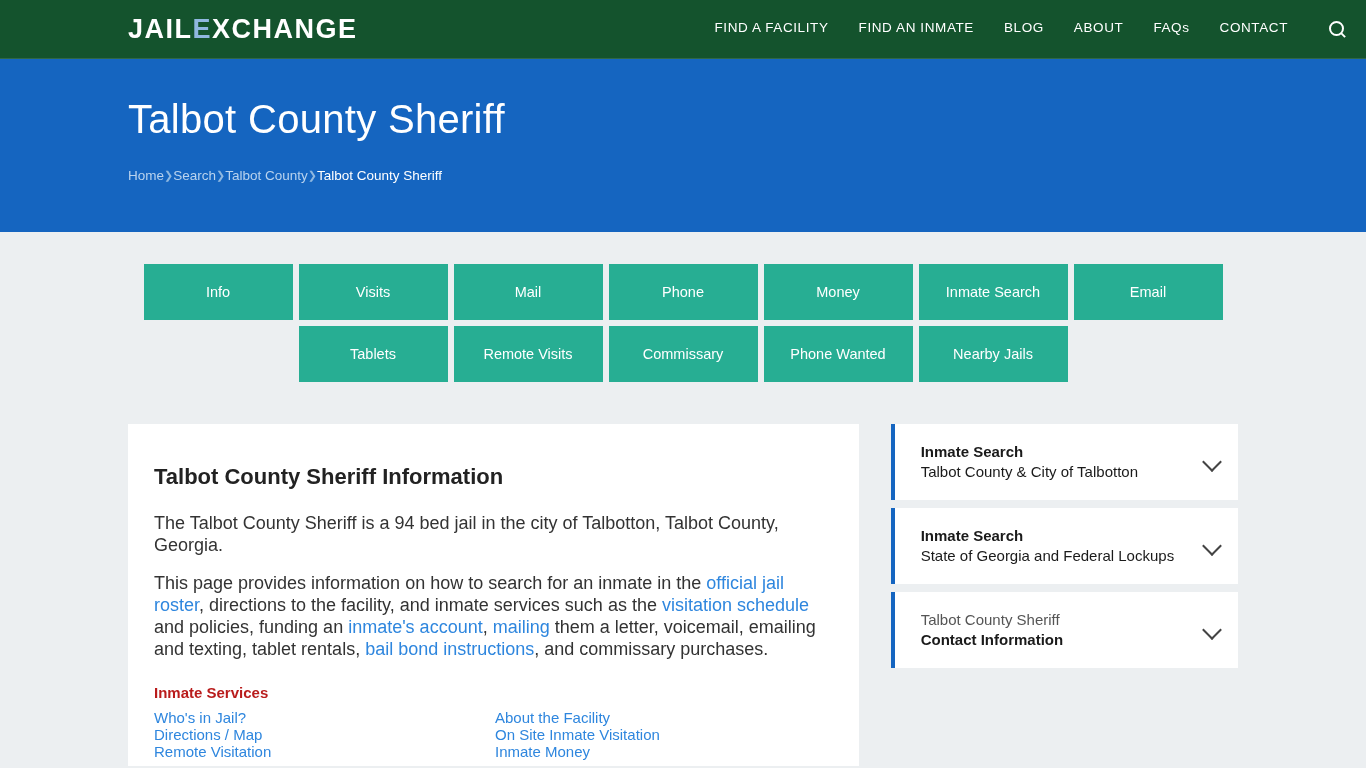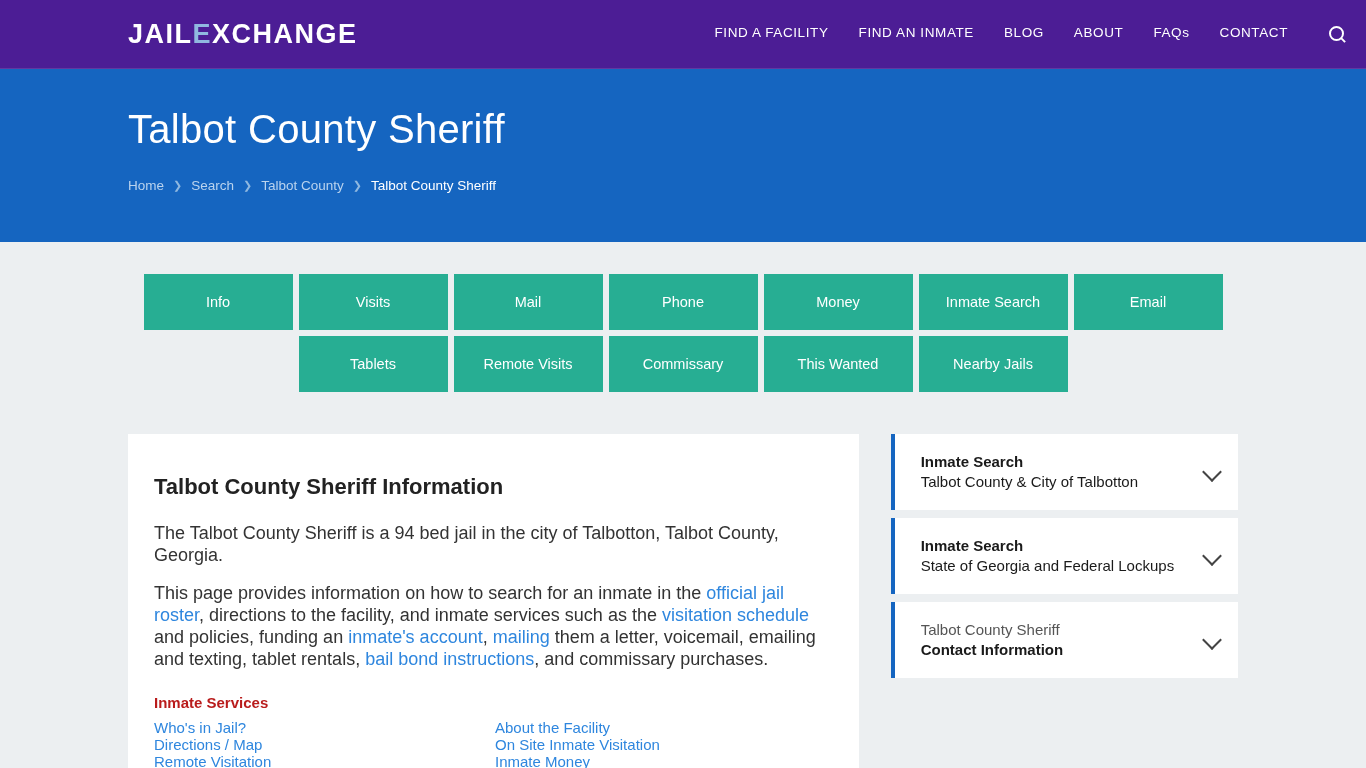--- a/index.html
+++ b/index.html
@@ -4,22 +4,22 @@
 <style>
   * { box-sizing: border-box; margin: 0; padding: 0; }
   html, body {
     width: 1366px; height: 768px;
     font-family: "Liberation Sans", sans-serif;
     background: #eceff1;
     overflow: hidden;
   }
   
   .topbar {
-    height: 69px;
-    background: #4c1d95;
+    height: 59px;
+    background: #14532d;
     display: flex;
     align-items: center;
     padding: 0 20px 0 128px;
     border-bottom: 1px solid rgba(255,255,255,0.12);
   }
   .logo {
     font-size: 27px;
     font-weight: bold;
     letter-spacing: 1.5px;
     color: #ffffff;
@@ -72,21 +72,20 @@
   .hero h1 {
     color: #ffffff;
     font-size: 40px;
     font-weight: normal;
     letter-spacing: 0.3px;
   }
   .breadcrumb {
     margin-top: 26px;
     display: flex;
     align-items: center;
-    gap: 9px;
     font-size: 13.5px;
   }
   .breadcrumb a {
     color: #b9d3ee;
     text-decoration: none;
   }
   .breadcrumb .sep {
     color: #8fb8e0;
     font-size: 11px;
   }
@@ -241,21 +240,21 @@
     <button class="tab-btn">Mail</button>
     <button class="tab-btn">Phone</button>
     <button class="tab-btn">Money</button>
     <button class="tab-btn">Inmate Search</button>
     <button class="tab-btn">Email</button>
   </div>
   <div class="tabs-row">
     <button class="tab-btn">Tablets</button>
     <button class="tab-btn">Remote Visits</button>
     <button class="tab-btn">Commissary</button>
-    <button class="tab-btn">This Wanted</button>
+    <button class="tab-btn">Phone Wanted</button>
     <button class="tab-btn">Nearby Jails</button>
   </div>
 </div>
 
 <div class="content">
 
   <div class="card">
     <h2>Talbot County Sheriff Information</h2>
     <p>The Talbot County Sheriff is a 94 bed jail in the city of Talbotton, Talbot County, Georgia.</p>
     <p>

